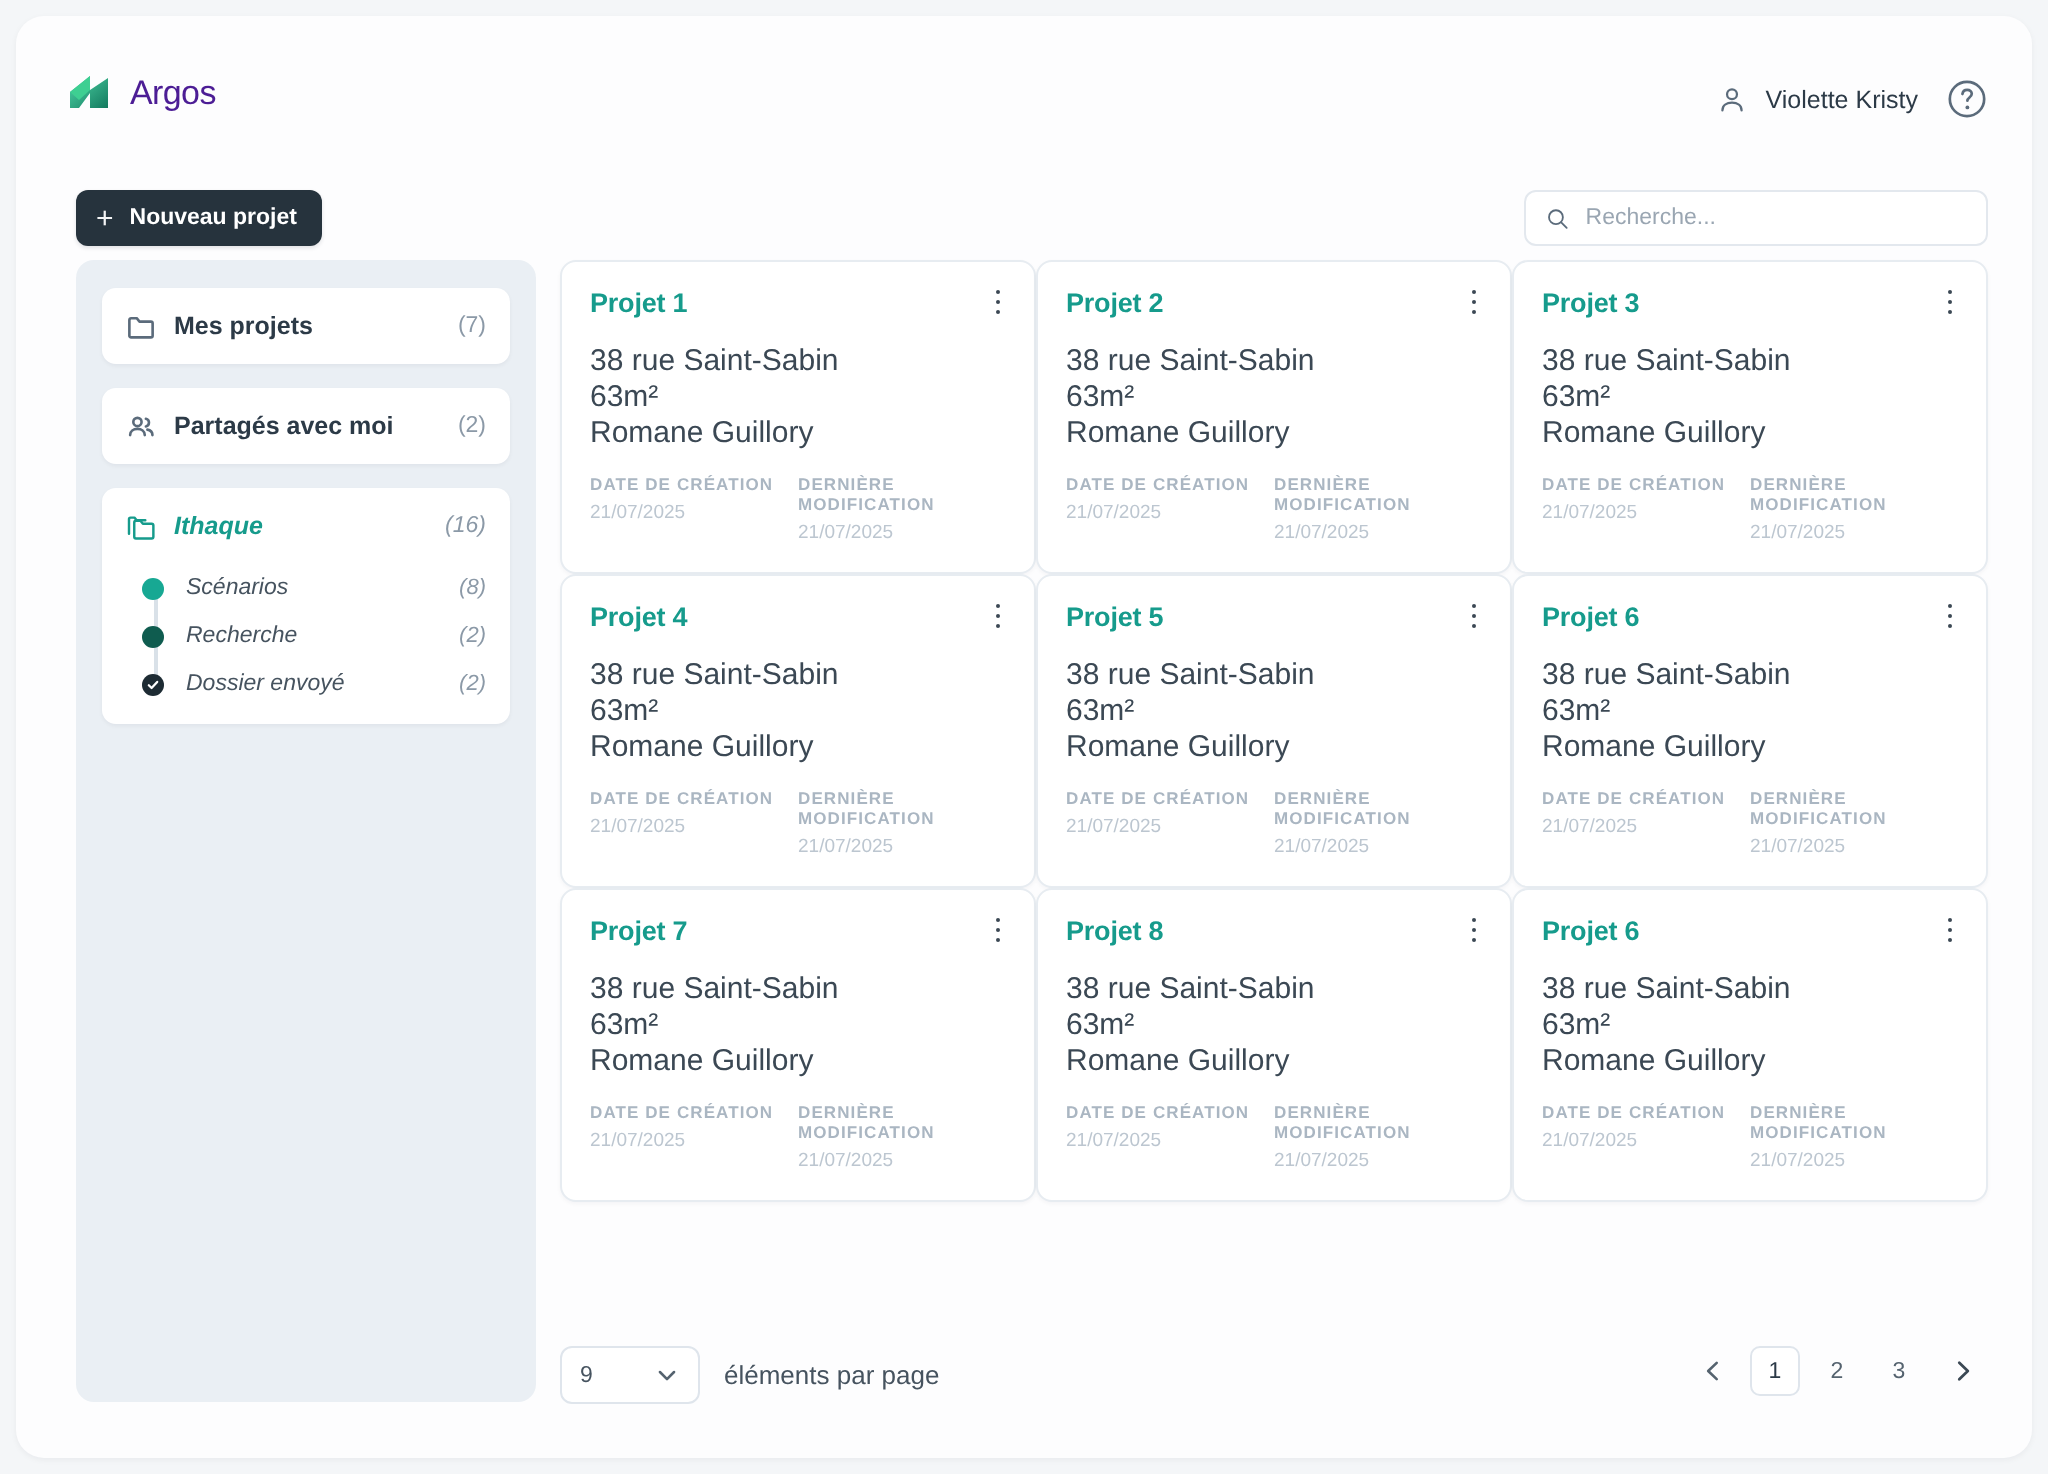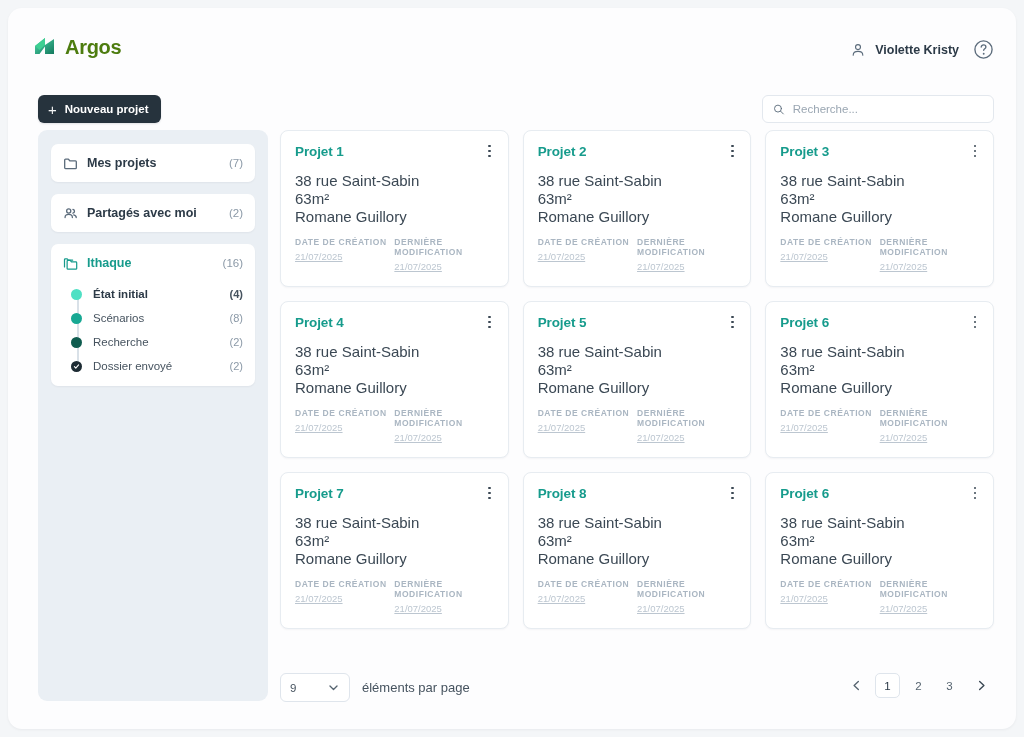--- a/index.html
+++ b/index.html
@@ -21,29 +21,29 @@
   
   .header {
     position: absolute; left: 0; top: 0; right: 0; height: 68px;
   }
   .brand {
     position: absolute; left: 24px; top: 26px;
     display: flex; align-items: center; gap: 7px;
   }
   .brand-mark { width: 26px; height: 26px; display: block; }
   .brand-name {
-    font-size: 20px; font-weight: bold; color: #4d7c0f;
+    font-size: 17px; font-weight: normal; color: #4c1d95;
     letter-spacing: -.3px;
   }
   .header-right {
     position: absolute; right: 22px; top: 31px;
     display: flex; align-items: center; gap: 14px;
   }
   .user-chip { display: flex; align-items: center; gap: 9px; }
-  .user-name { font-size: 12.5px; color: #2c3a47; font-weight: 700; }
+  .user-name { font-size: 12.5px; color: #2c3a47; font-weight: 400; }
   .icon-stroke { stroke: #5b6b7b; fill: none; stroke-width: 1.4; stroke-linecap: round; stroke-linejoin: round; }
   .help-btn { width: 21px; height: 21px; display: block; }
 
   
   .new-project-btn {
     position: absolute; left: 30px; top: 87px;
     height: 28px; padding: 0 13px 0 10px;
     background: #26333d;
     color: #ffffff;
     border: none; border-radius: 6px;
@@ -94,21 +94,21 @@
   }
   .side-row .label {
     flex: 1; margin-left: 9px;
     font-size: 12.5px; font-weight: bold; color: #2c3a47;
   }
   .side-row .count { font-size: 11.5px; color: #8b99a7; }
   .side-row.active .label { color: #169b8c; }
   .side-row.active .count { color: #8b99a7; }
   .side-icon { width: 15px; height: 15px; display: block; flex-shrink: 0; }
 
-  .group-card { padding-bottom: 8px; }
+  .group-card { padding-bottom: 8px; font-style: italic; }
   .timeline { position: relative; padding: 0 12px 0 20px; }
   .timeline::before {
     content: ""; position: absolute;
     left: 26px; top: 10px; bottom: 14px;
     width: 1.5px; background: #d9e1e8;
   }
   .tl-row {
     position: relative; height: 24px;
     display: flex; align-items: center;
     cursor: pointer;
@@ -126,21 +126,20 @@
   .tl-row.sel .tl-label { font-weight: bold; color: #2c3a47; }
   .tl-count { font-size: 11px; color: #8b99a7; }
   .tl-row.sel .tl-count { font-weight: bold; color: #46535f; }
 
   
   .grid {
     position: absolute; left: 272px; top: 122px;
     width: 714px;
     display: grid;
     grid-template-columns: repeat(3, 1fr);
-    gap: 14px;
   }
   .card {
     background: #ffffff;
     border: 1px solid #e7ecf1;
     border-radius: 8px;
     height: 157px;
     padding: 13px 14px 12px 14px;
     position: relative;
     box-shadow: 0 1px 2px rgba(16,24,40,.04);
   }
@@ -161,21 +160,21 @@
   .card-meta {
     position: absolute; left: 14px; right: 14px; bottom: 14px;
     display: flex;
     justify-content: space-between;
   }
   .meta-col { width: 50%; }
   .meta-head {
     font-size: 8.5px; font-weight: bold; color: #aab6c2;
     letter-spacing: .55px;
   }
-  .meta-val { font-size: 9.5px; color: #bcc6d0; margin-top: 4px; text-decoration: underline; }
+  .meta-val { font-size: 9.5px; color: #bcc6d0; margin-top: 4px; }
 
   
   .footer {
     position: absolute; left: 272px; right: 22px; top: 665px; height: 30px;
   }
   .per-page { display: flex; align-items: center; gap: 12px; }
   .select-box {
     width: 70px; height: 29px;
     border: 1px solid #dfe5ec; border-radius: 6px;
     background: #fff;
@@ -279,25 +278,20 @@
       <div class="side-row active">
         <svg class="side-icon" viewBox="0 0 16 16">
           <path d="M1.6 11.6V3.8c0-.5.4-.8.8-.8h2.1l1.2 1.4h4.6" fill="none" stroke="#169b8c" stroke-width="1.3" stroke-linecap="round" stroke-linejoin="round"></path>
           <path d="M4.4 13.2V5.6c0-.5.4-.9.9-.9h2.4l1.3 1.6h4.7c.5 0 .9.4.9.9v6c0 .5-.4.9-.9.9H5.3c-.5 0-.9-.4-.9-.9z" fill="none" stroke="#169b8c" stroke-width="1.3" stroke-linejoin="round"></path>
         </svg>
         <span class="label">Ithaque</span>
         <span class="count">(16)</span>
       </div>
 
       <div class="timeline">
-        <div class="tl-row sel">
-          <span class="tl-dot" style="background:#4fe0c4"></span>
-          <span class="tl-label">État initial</span>
-          <span class="tl-count">(4)</span>
-        </div>
         <div class="tl-row">
           <span class="tl-dot" style="background:#17a893"></span>
           <span class="tl-label">Scénarios</span>
           <span class="tl-count">(8)</span>
         </div>
         <div class="tl-row">
           <span class="tl-dot" style="background:#0f5c4f"></span>
           <span class="tl-label">Recherche</span>
           <span class="tl-count">(2)</span>
         </div>

